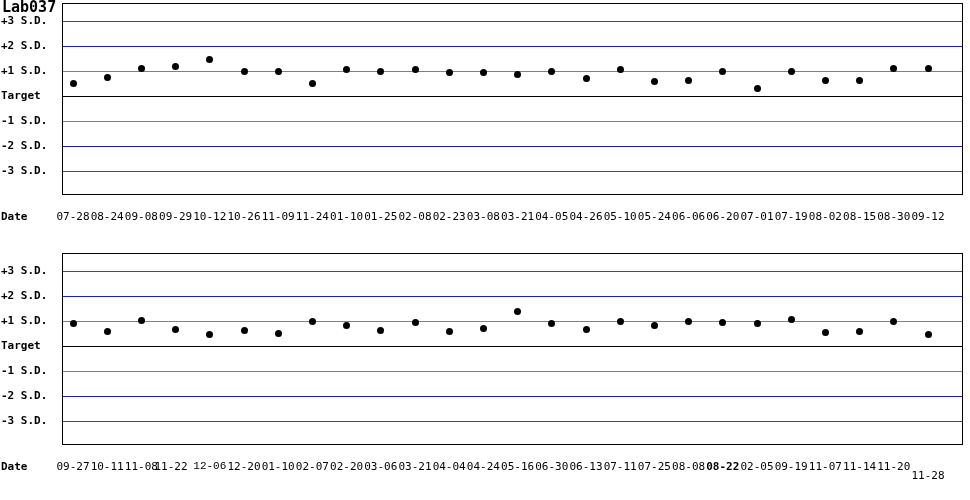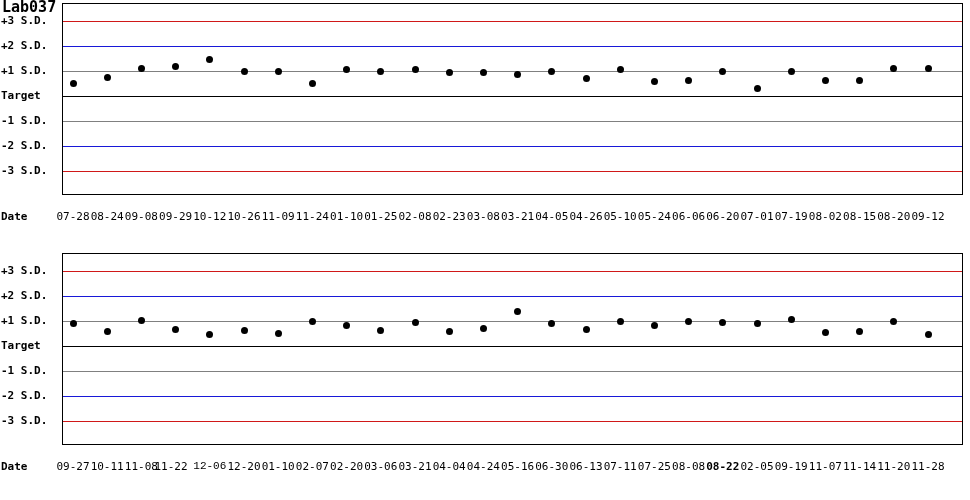--- a/index.html
+++ b/index.html
@@ -164,21 +164,21 @@
       <div class="date-tick" style="left: 551.8px; top: 211px;">04-05</div>
       <div class="date-tick" style="left: 586px; top: 211px;">04-26</div>
       <div class="date-tick" style="left: 620.2px; top: 211px;">05-10</div>
       <div class="date-tick" style="left: 654.4px; top: 211px;">05-24</div>
       <div class="date-tick" style="left: 688.6px; top: 211px;">06-06</div>
       <div class="date-tick" style="left: 722.8px; top: 211px;">06-20</div>
       <div class="date-tick" style="left: 757px; top: 211px;">07-01</div>
       <div class="date-tick" style="left: 791.2px; top: 211px;">07-19</div>
       <div class="date-tick" style="left: 825.4px; top: 211px;">08-02</div>
       <div class="date-tick" style="left: 859.6px; top: 211px;">08-15</div>
-      <div class="date-tick" style="left: 893.8px; top: 211px;">08-20</div>
+      <div class="date-tick" style="left: 893.8px; top: 211px;">08-30</div>
       <div class="date-tick" style="left: 928px; top: 211px;">09-12</div>
     </div>
 </div>
 
 <div class="chart-block" id="chart-block-2">
   <div class="plot-box" style="top: 3px; height: 192px;">
       <div class="ref-line" style="top: 17px; border-top-color: rgb(208, 24, 24);"></div>
       <div class="ref-line" style="top: 42px; border-top-color: rgb(24, 24, 216);"></div>
       <div class="ref-line" style="top: 67px; border-top-color: rgb(128, 128, 128);"></div>
       <div class="ref-line" style="top: 92px; border-top-color: rgb(0, 0, 0);"></div>
@@ -243,15 +243,15 @@
       <div class="date-tick" style="left: 586px; top: 211px;">06-13</div>
       <div class="date-tick" style="left: 620.2px; top: 211px;">07-11</div>
       <div class="date-tick" style="left: 654.4px; top: 211px;">07-25</div>
       <div class="date-tick" style="left: 688.6px; top: 211px;">08-08</div>
       <div class="date-tick" style="left: 722.8px; top: 211px; font-weight: bold;">08-22</div>
       <div class="date-tick" style="left: 757px; top: 211px;">02-05</div>
       <div class="date-tick" style="left: 791.2px; top: 211px;">09-19</div>
       <div class="date-tick" style="left: 825.4px; top: 211px;">11-07</div>
       <div class="date-tick" style="left: 859.6px; top: 211px;">11-14</div>
       <div class="date-tick" style="left: 893.8px; top: 211px;">11-20</div>
-      <div class="date-tick" style="left: 928px; top: 211px;">11-28</div>
+      <div class="date-tick" style="left: 928px; top: 220px;">11-28</div>
     </div>
 </div>
 
 </body></html>

